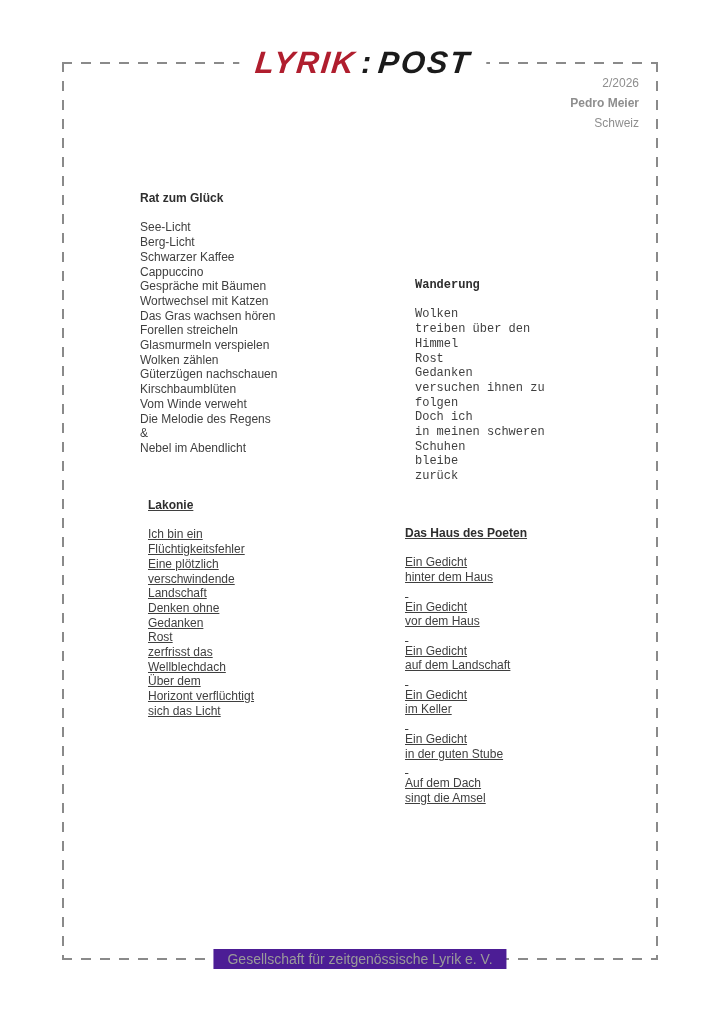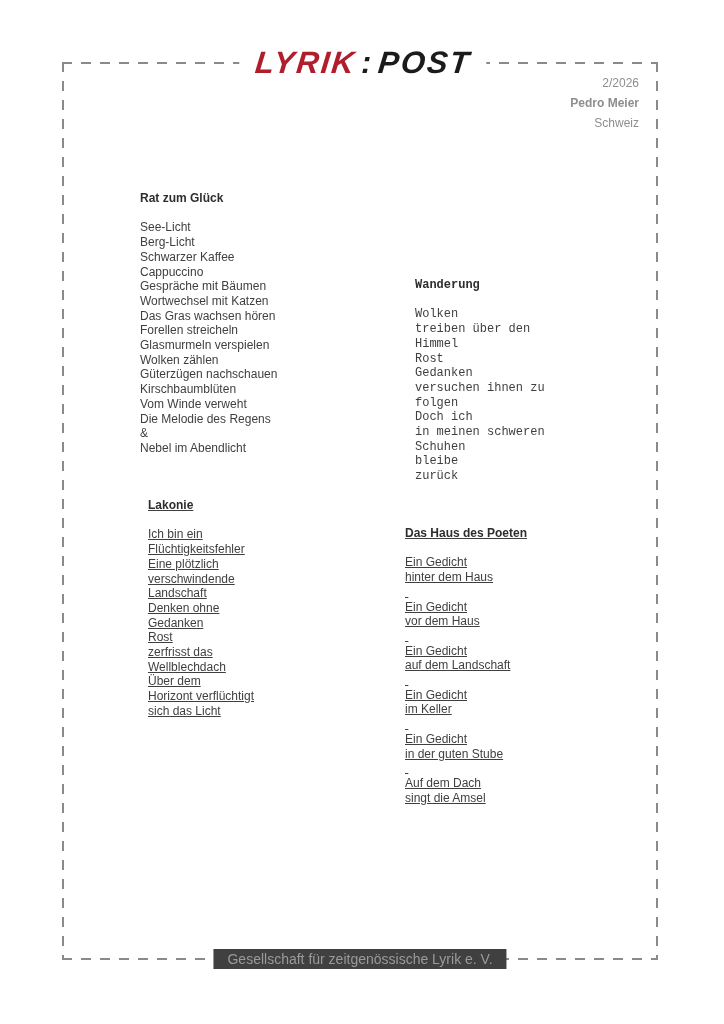--- a/index.html
+++ b/index.html
@@ -45,21 +45,21 @@
   .poem{position:absolute;font-size:12px;line-height:14.7px;color:var(--text);z-index:2;}
   .poem-title{font-weight:bold;color:var(--title);margin-bottom:14.7px;}
   .poem-line{white-space:pre;}
   .poem-rat{left:140px;top:191px;}
   .poem-lakonie{left:148px;top:498px;text-decoration:underline;}
   .poem-wanderung{left:415px;top:278px;font-family:Liberation Mono, monospace;}
   .poem-haus{left:405px;top:526px;text-decoration:underline;}
 
   
   .footer{position:absolute;top:959px;left:360px;transform:translate(-50%,-50%);
-    background:#404040;padding:2px 14px;white-space:nowrap;z-index:3;
+    background:#4c1d95;padding:2px 14px;white-space:nowrap;z-index:3;
     font-size:14px;color:var(--footer);}
 </style>
 </head>
 <body>
 
 <div class="page">
 
   <div class="dash-h dash-top"></div>
   <div class="dash-h dash-bottom"></div>
   <div class="dash-v dash-left"></div>

